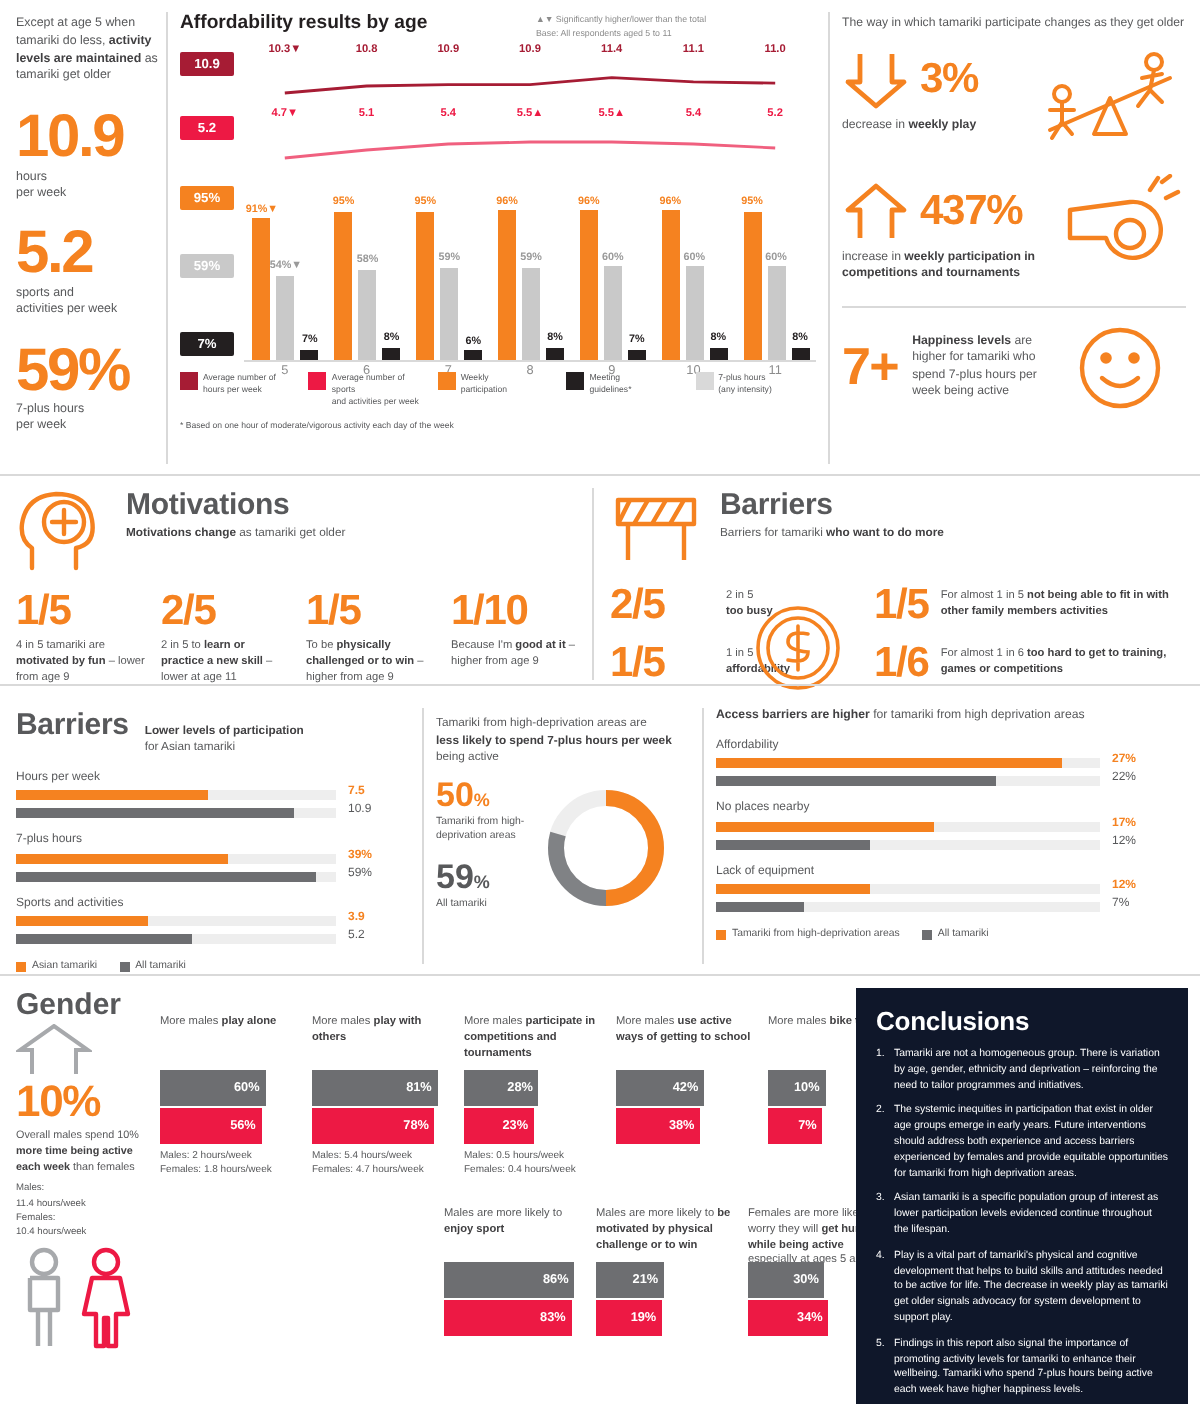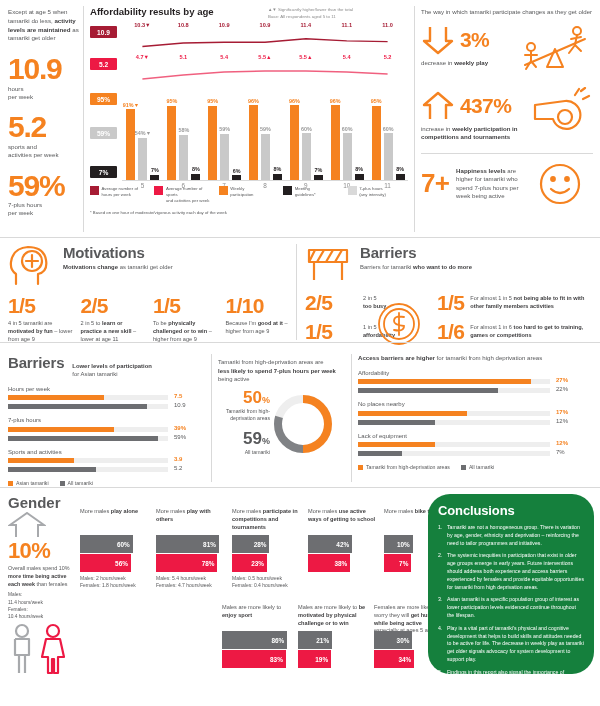--- a/index.html
+++ b/index.html
@@ -116,22 +116,22 @@
   #gtitle { font-size: 15px; font-weight: bold; color: #58595b; }
   .gcol { position: absolute; top: 14px; width: 72px; }
   .gcol .hd { font-size: 5.6px; line-height: 1.4; height: 26px; }
   .gcol .gb { position: relative; height: 18px; margin-top: 1px; }
   .gcol .gb span { position: absolute; right: 3px; top: 50%; transform: translateY(-50%);
                    color: #fff; font-size: 6.4px; font-weight: bold; }
   .gb-grey { background: #6d6e71; }
   .gb-red  { background: #ed1944; }
   .gcol .ft { font-size: 5px; line-height: 1.45; margin-top: 3px; color: #58595b; }
 
-  #concl { position: absolute; left: 428px; top: 4px; width: 166px; height: 180px;
-           background: #15803d; color: #ffffff; padding: 9px 10px; border-radius: 22px; }
+  #concl { position: absolute; left: 428px; top: 4px; width: 166px; height: 208px;
+           background: #0f172a; color: #ffffff; padding: 9px 10px; }
   #concl h2 { font-size: 13px; font-weight: bold; letter-spacing: -0.01em; margin-bottom: 6px; }
   #concl ol { list-style: none; counter-reset: c; }
   #concl li { counter-increment: c; font-size: 5.2px; line-height: 1.5; margin-bottom: 5px;
               padding-left: 9px; position: relative; }
   #concl li::before { content: counter(c) "."; position: absolute; left: 0; }
 
   .band-rule { position: absolute; left: 0; width: 600px; height: 1px; background: #d9d9d9; }
   svg { display: block; }
 </style>
 </head>
@@ -521,21 +521,21 @@
             <span>All tamariki</span>
           </div>
       </div>
     </div>
 
     <div style="position:absolute;left:211px;top:6px;height:128px;width:1px;background:#d9d9d9;"></div>
 
     <div id="dep">
       <div style="font-size:5.9px;line-height:1.45;margin-top:4px;width:118px;">Tamariki from high-deprivation areas are <b class="bold">less likely to spend 7-plus hours per week</b> being active</div>
       <div style="display:flex;align-items:flex-start;margin-top:5px;">
-        <div style="width:52px;text-align:right;">
+        <div style="width:52px;">
           <div style="font-size:17px;font-weight:bold;color:#f58220;line-height:1;"><span>50</span><span style="font-size:9px;">%</span></div>
           <div style="font-size:5.2px;line-height:1.4;margin-top:2px;">Tamariki from high-deprivation areas</div>
           <div style="font-size:17px;font-weight:bold;color:#58595b;line-height:1;margin-top:8px;"><span>59</span><span style="font-size:9px;">%</span></div>
           <div style="font-size:5.2px;line-height:1.4;margin-top:2px;">All tamariki</div>
         </div>
         <svg width="66" height="66" viewBox="0 0 66 66" style="margin-top:2px;">
           <circle cx="33" cy="33" r="25" fill="none" stroke="#eeeeee" stroke-width="8"></circle>
           <circle cx="33" cy="33" r="25" fill="none" stroke="#f58220" stroke-width="8" stroke-dasharray="78.5 78.5" transform="rotate(-90 33 33)"></circle>
           <circle cx="33" cy="33" r="25" fill="none" stroke="#808285" stroke-width="8" stroke-dasharray="46.3 110.7" transform="rotate(90 33 33)"></circle>
         </svg>

